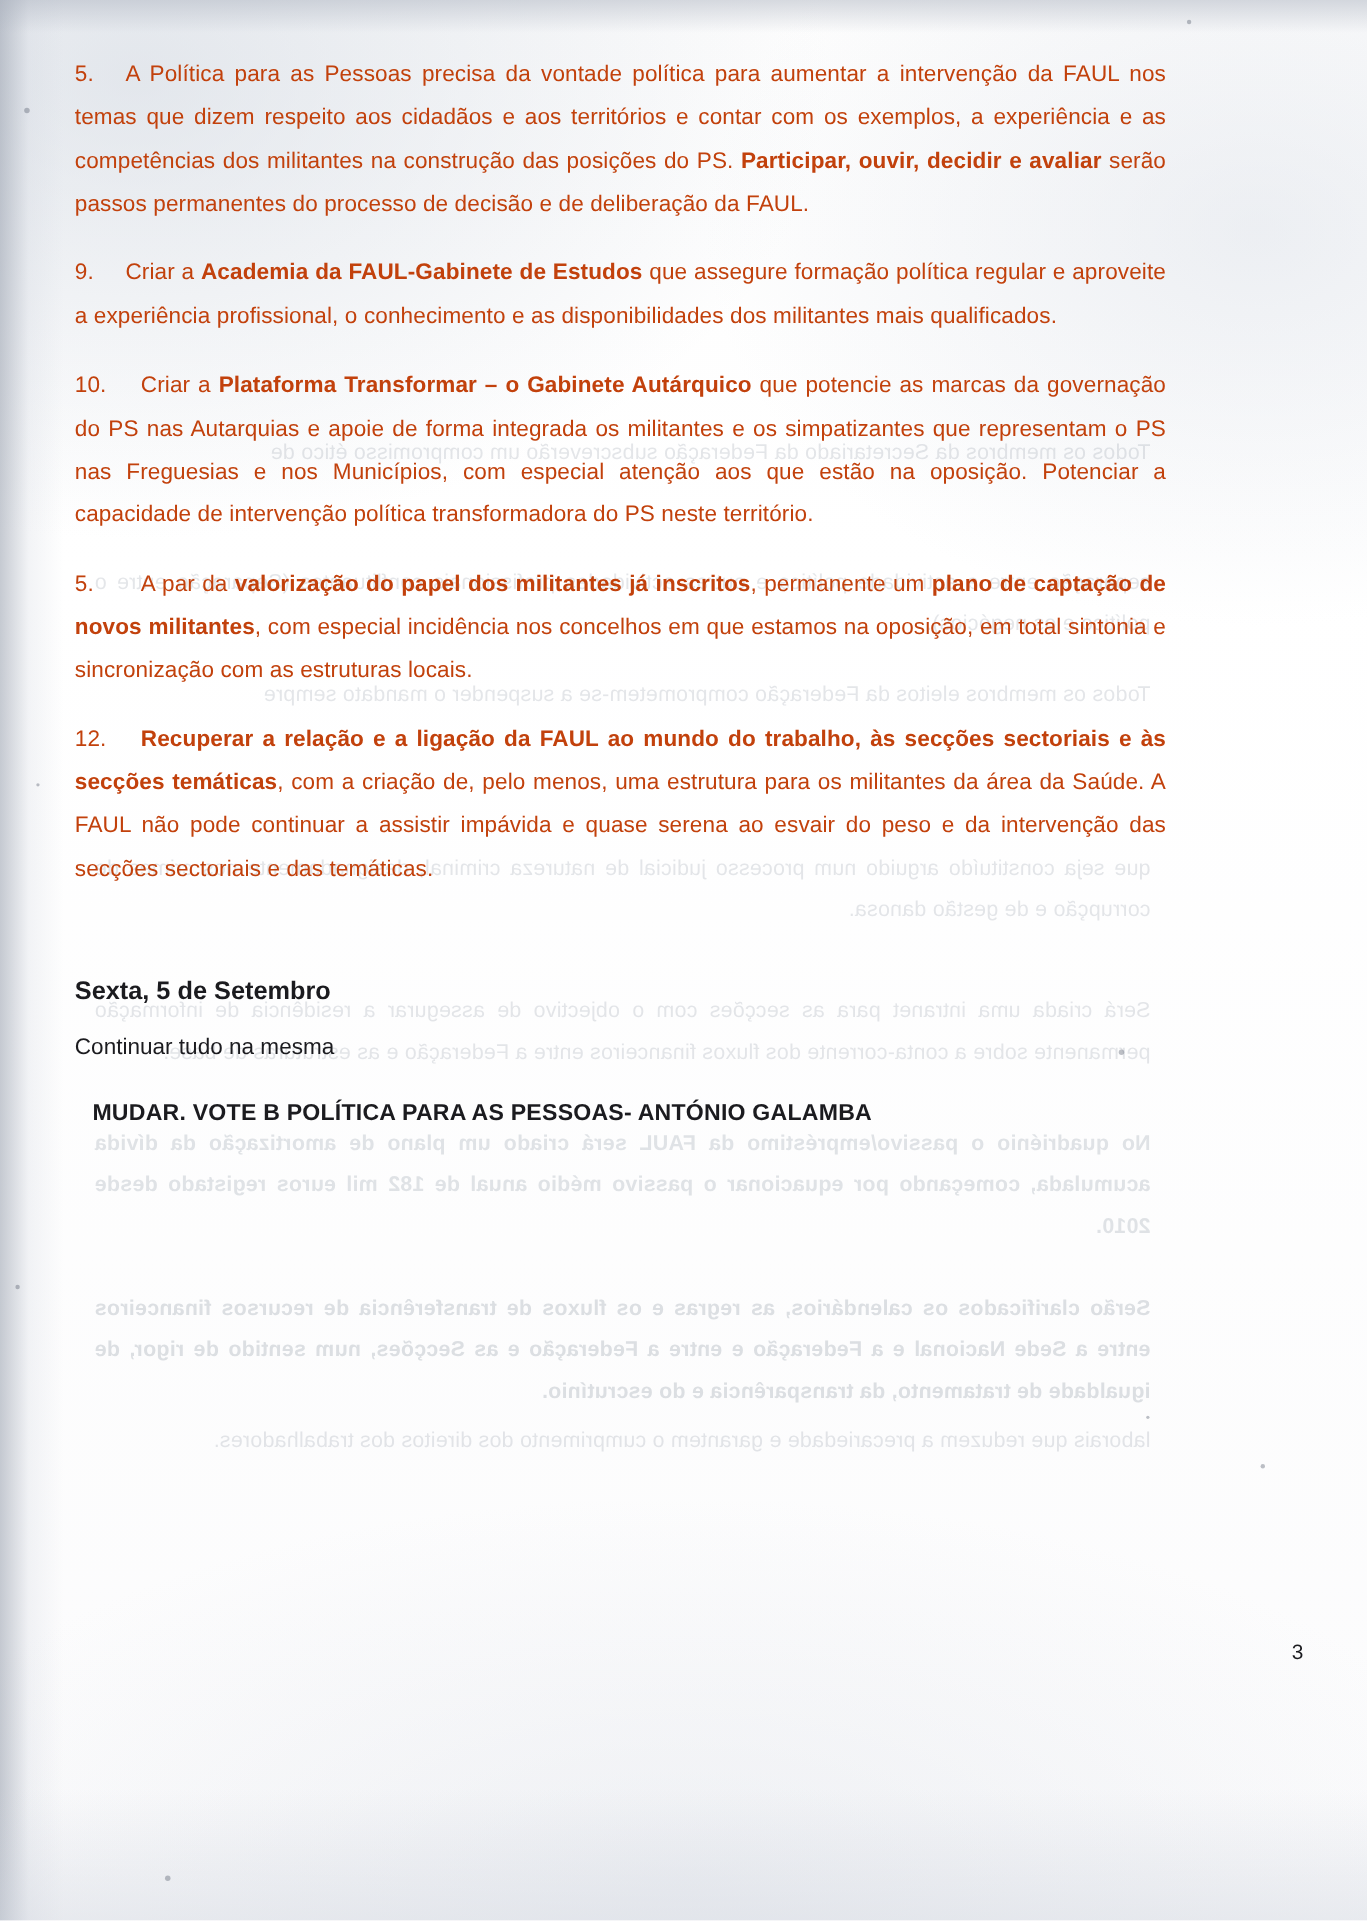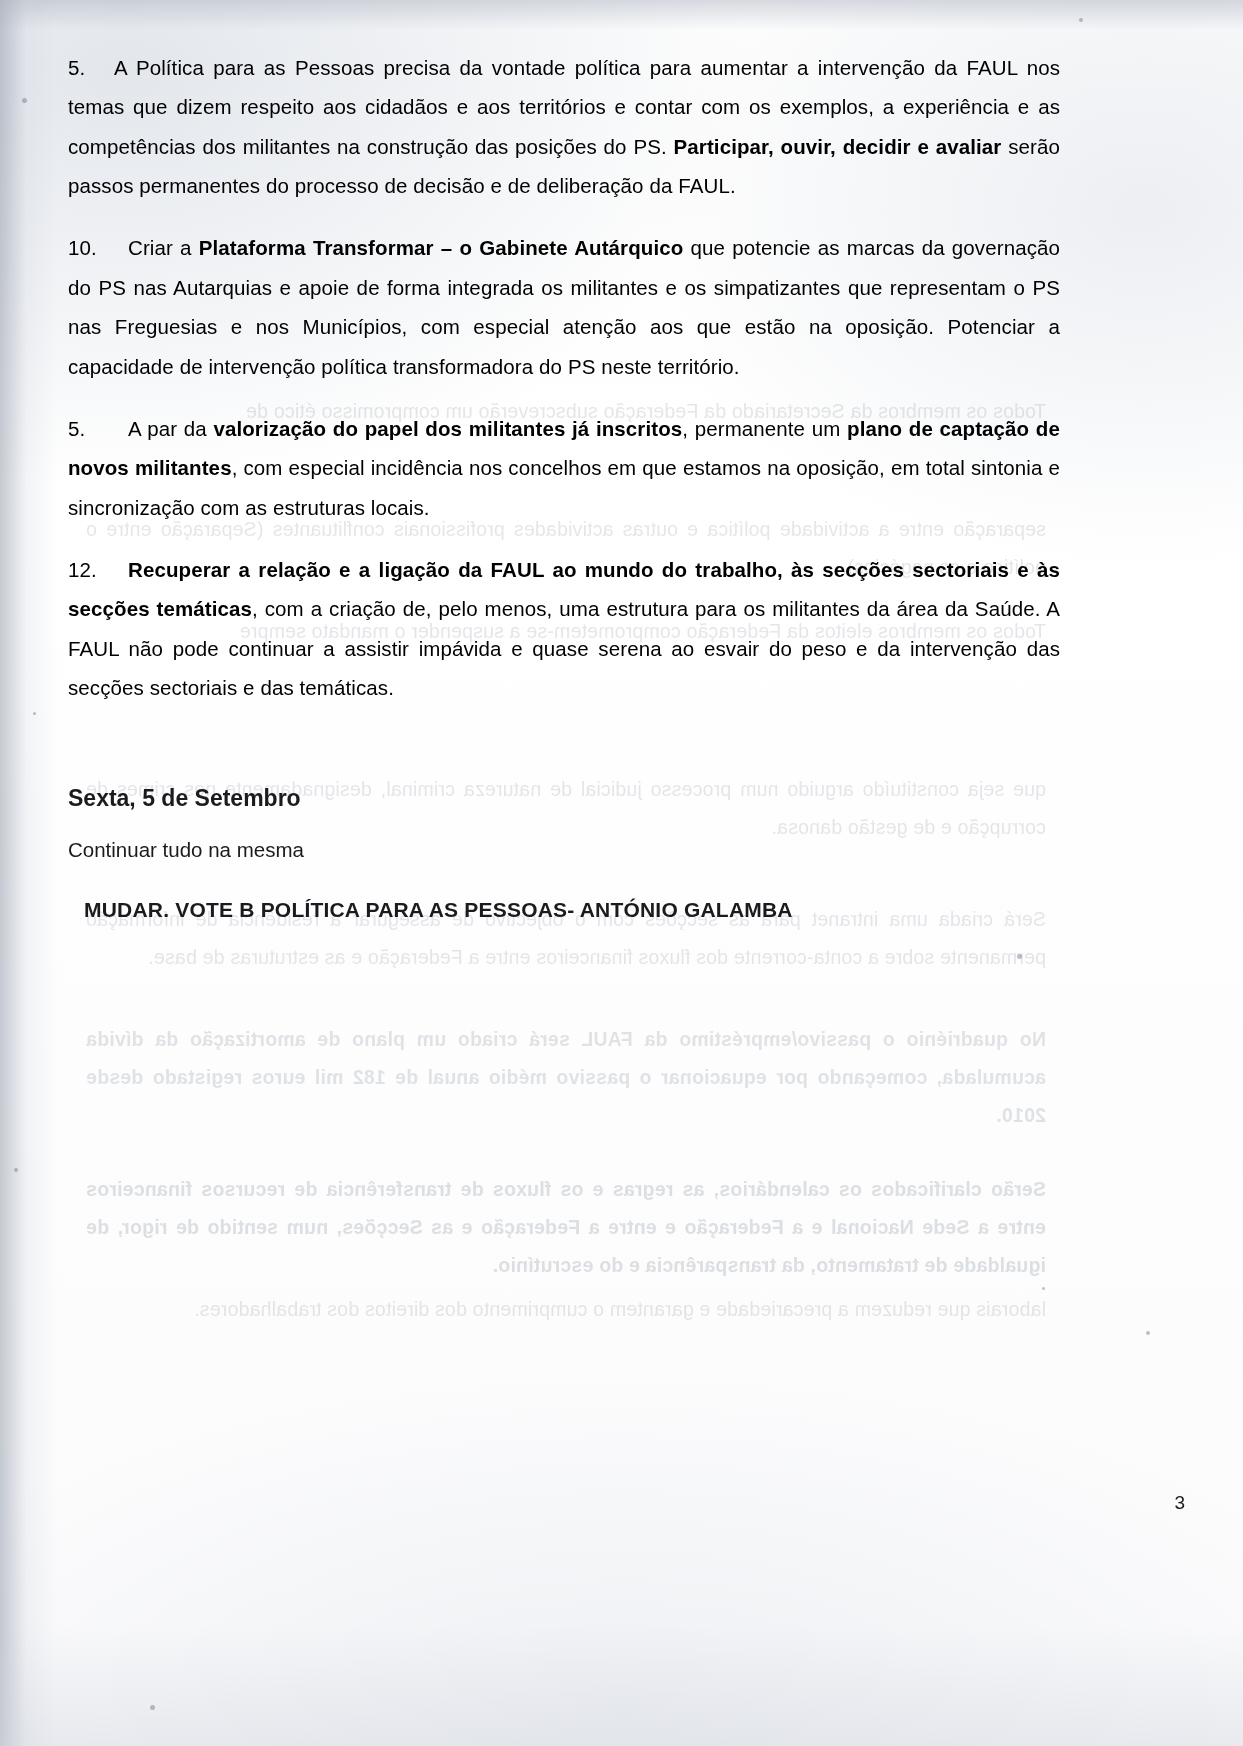--- a/index.html
+++ b/index.html
@@ -52,21 +52,21 @@
     width: 992px;
     z-index: 5;
   }
 
   .para {
     font-size: 20.5px;
     line-height: 1.92;
     text-align: justify;
     margin: 0 0 23px 0;
     letter-spacing: 0.1px;
-    color: #000000;
+    color: #c2410c;
   }
   .para .num {
     display: inline-block;
     min-width: 46px;
     font-weight: 400;
   }
   .para .num.wide {
     min-width: 60px;
   }
   b, strong { font-weight: 700; }
@@ -143,20 +143,21 @@
 <div class="bleed b3">Todos os membros eleitos da Federação comprometem-se a suspender o mandato sempre</div>
 <div class="bleed b4">que seja constituído arguido num processo judicial de natureza criminal, designadamente nos crimes de corrupção e de gestão danosa.</div>
 <div class="bleed b5">Será criada uma intranet para as secções com o objectivo de assegurar a residência de informação permanente sobre a conta-corrente dos fluxos financeiros entre a Federação e as estruturas de base.</div>
 <div class="bleed b6">No quadriénio o passivo/empréstimo da FAUL será criado um plano de amortização da dívida acumulada, começando por equacionar o passivo médio anual de 182 mil euros registado desde 2010.</div>
 <div class="bleed b7">Serão clarificados os calendários, as regras e os fluxos de transferência de recursos financeiros entre a Sede Nacional e a Federação e entre a Federação e as Secções, num sentido de rigor, de igualdade de tratamento, da transparência e do escrutínio.</div>
 <div class="bleed b8">laborais que reduzem a precariedade e garantem o cumprimento dos direitos dos trabalhadores.</div>
 
 <div class="content">
   <div id="paragraphs">
       <p class="para"><span class="num">5.</span><span>A Política para as Pessoas precisa da vontade política para aumentar a intervenção da FAUL nos temas que dizem respeito aos cidadãos e aos territórios e contar com os exemplos, a experiência e as competências dos militantes na construção das posições do PS. </span><strong>Participar, ouvir, decidir e avaliar</strong><span> serão passos permanentes do processo de decisão e de deliberação da FAUL.</span></p>
+      <p class="para"><span class="num">9.</span><span>Criar a </span><strong>Academia da FAUL-Gabinete de Estudos</strong><span> que assegure formação política regular e aproveite a experiência profissional, o conhecimento e as disponibilidades dos militantes mais qualificados.</span></p>
       <p class="para"><span class="num wide">10.</span><span>Criar a </span><strong>Plataforma Transformar – o Gabinete Autárquico</strong><span> que potencie as marcas da governação do PS nas Autarquias e apoie de forma integrada os militantes e os simpatizantes que representam o PS nas Freguesias e nos Municípios, com especial atenção aos que estão na oposição. Potenciar a capacidade de intervenção política transformadora do PS neste território.</span></p>
       <p class="para"><span class="num wide">5.</span><span>A par da </span><strong>valorização do papel dos militantes já inscritos</strong><span>, permanente um </span><strong>plano de captação de novos militantes</strong><span>, com especial incidência nos concelhos em que estamos na oposição, em total sintonia e sincronização com as estruturas locais.</span></p>
       <p class="para"><span class="num wide">12.</span><strong>Recuperar a relação e a ligação da FAUL ao mundo do trabalho, às secções sectoriais e às secções temáticas</strong><span>, com a criação de, pelo menos, uma estrutura para os militantes da área da Saúde. A FAUL não pode continuar a assistir impávida e quase serena ao esvair do peso e da intervenção das secções sectoriais e das temáticas.</span></p>
     </div>
 
   <div class="closing">
     <p class="date">Sexta, 5 de Setembro</p>
     <p class="line">Continuar tudo na mesma</p>
     <p class="slogan">MUDAR. VOTE B POLÍTICA PARA AS PESSOAS- ANTÓNIO GALAMBA</p>
   </div>

